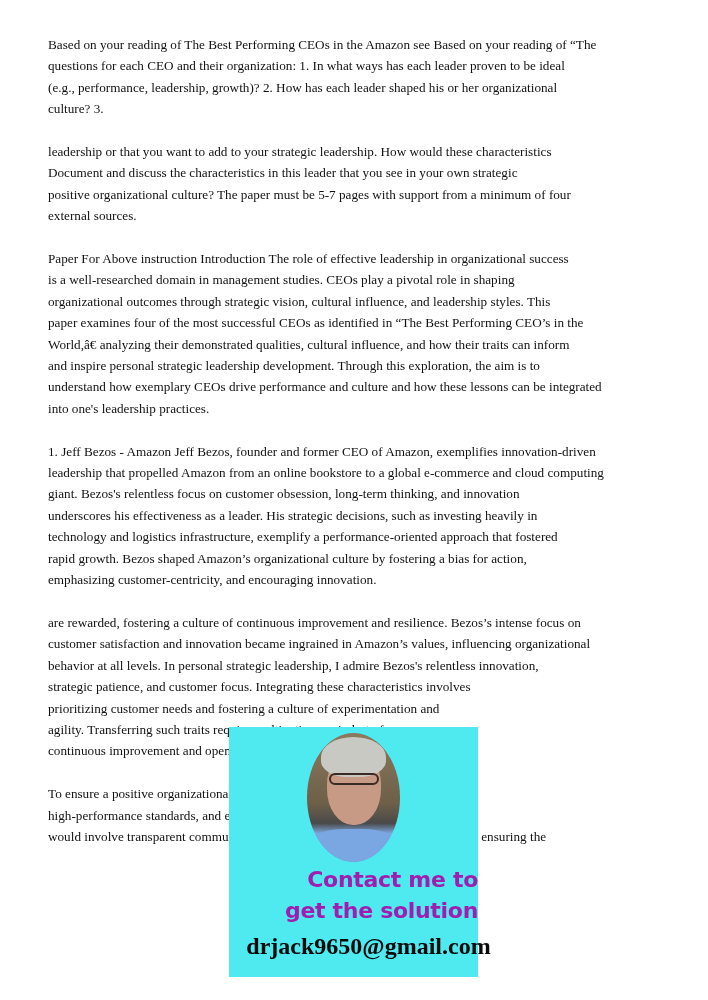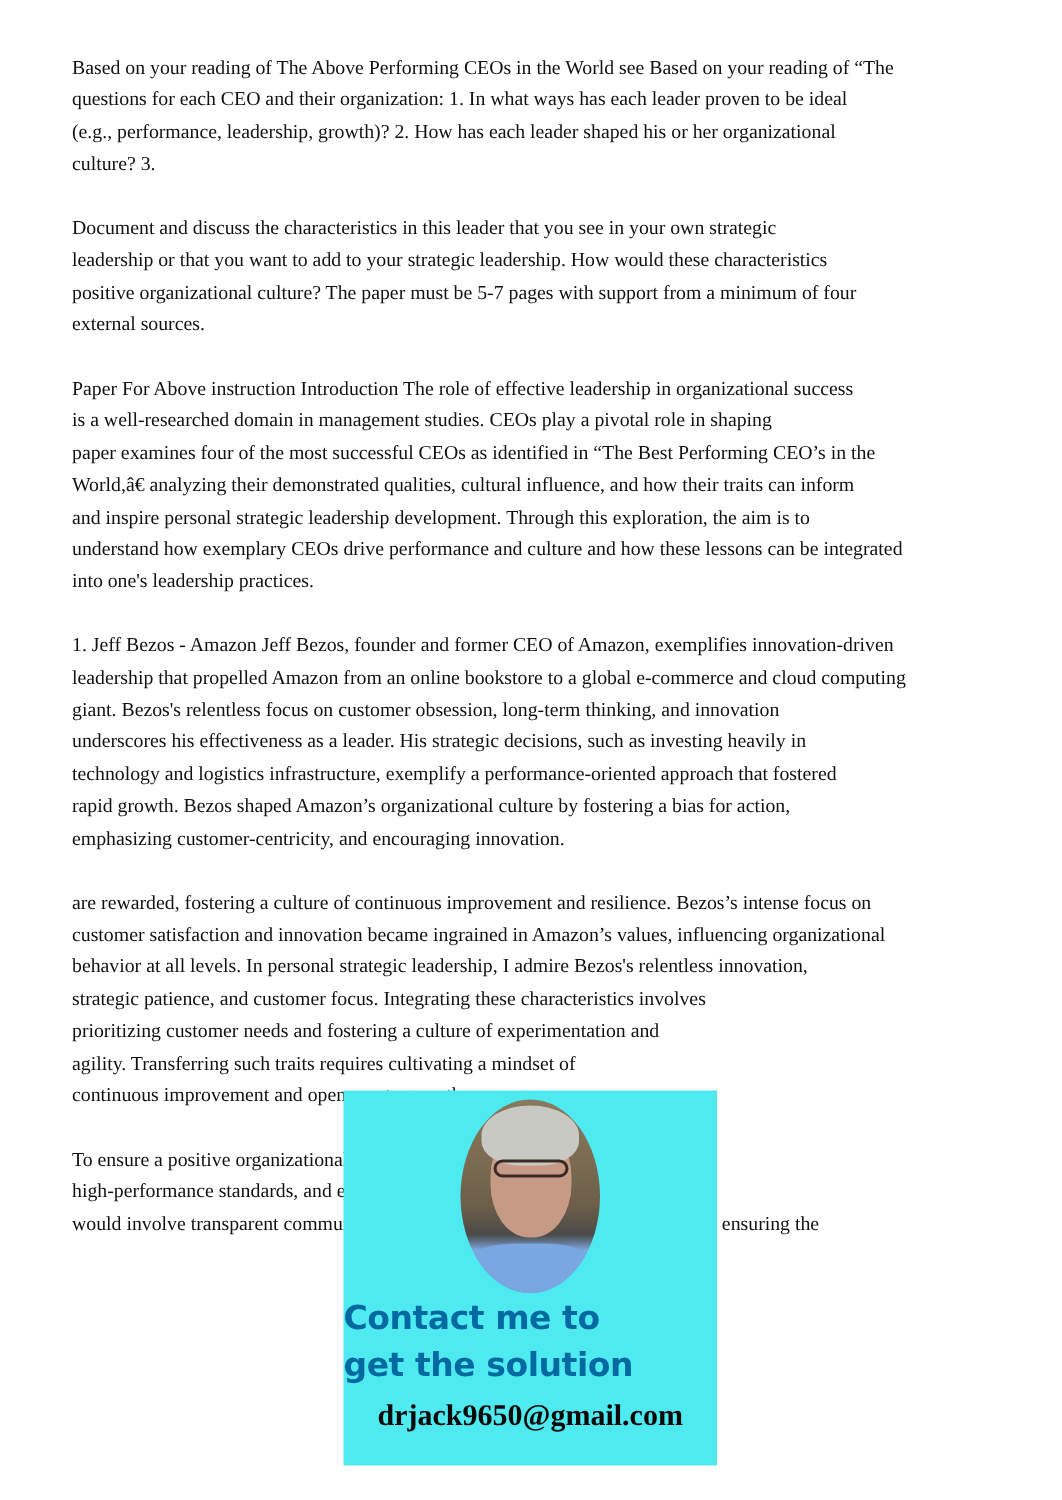--- a/index.html
+++ b/index.html
@@ -18,51 +18,52 @@
   .portrait {
     position: absolute; left: 78px; top: 6px; width: 93px; height: 129px;
     border-radius: 50%; overflow: hidden;
     background: linear-gradient(180deg, #8a7a5e 0%, #6d5f48 55%, #4a4a4a 70%, #7ea8e0 78%, #6d9ad8 100%);
   }
   .portrait .hair { position:absolute; left:14px; top:4px; width:65px; height:40px; border-radius:50% 50% 40% 40%; background:#c9c9c4; }
   .portrait .face { position:absolute; left:20px; top:18px; width:54px; height:74px; border-radius:45% 45% 48% 48%; background:#c79a86; }
   .portrait .glasses { position:absolute; left:22px; top:40px; width:50px; height:12px; border:2px solid #3a2a24; border-radius:6px; box-sizing:border-box; }
   .portrait .shirt { position:absolute; left:0; top:96px; width:93px; height:40px; background:#7aa6e2; border-radius:40% 40% 0 0; }
   .cta {
-    position: absolute; left: 0; width: 249px; text-align: left;
+    position: absolute; left: 0; width: 249px; text-align: right;
     font-family: "DejaVu Sans", "Liberation Sans", sans-serif; font-weight: bold;
-    color: #0369a1; font-size: 22px; letter-spacing: -0.3px;
+    color: #a21caf; font-size: 22px; letter-spacing: -0.3px;
   }
   .cta1 { top: 140px; }
   .cta2 { top: 171px; }
   .email {
     position: absolute; left: 0; top: 206px; width: 249px; text-align: center;
     font-family: "Liberation Serif", "DejaVu Serif", serif; font-weight: bold;
-    font-size: 20px; color: #0a0a0a;
+    font-size: 24px; color: #0a0a0a; padding-left: 15px;
   }
 </style>
 </head>
 <body>
 
 <div class="page">
   <p class="para">
-    <span class="line">Based on your reading of The Above Performing CEOs in the World see Based on your reading of “The</span>
+    <span class="line">Based on your reading of The Best Performing CEOs in the Amazon see Based on your reading of “The</span>
     <span class="line">questions for each CEO and their organization: 1. In what ways has each leader proven to be ideal</span>
     <span class="line">(e.g., performance, leadership, growth)? 2. How has each leader shaped his or her organizational</span>
     <span class="line">culture? 3.</span>
   </p>
   <p class="para">
+    <span class="line">leadership or that you want to add to your strategic leadership. How would these characteristics</span>
     <span class="line">Document and discuss the characteristics in this leader that you see in your own strategic</span>
-    <span class="line">leadership or that you want to add to your strategic leadership. How would these characteristics</span>
     <span class="line">positive organizational culture? The paper must be 5-7 pages with support from a minimum of four</span>
     <span class="line">external sources.</span>
   </p>
   <p class="para">
     <span class="line">Paper For Above instruction Introduction The role of effective leadership in organizational success</span>
     <span class="line">is a well-researched domain in management studies. CEOs play a pivotal role in shaping</span>
+    <span class="line">organizational outcomes through strategic vision, cultural influence, and leadership styles. This</span>
     <span class="line">paper examines four of the most successful CEOs as identified in “The Best Performing CEO’s in the</span>
     <span class="line">World,â€ analyzing their demonstrated qualities, cultural influence, and how their traits can inform</span>
     <span class="line">and inspire personal strategic leadership development. Through this exploration, the aim is to</span>
     <span class="line">understand how exemplary CEOs drive performance and culture and how these lessons can be integrated</span>
     <span class="line">into one's leadership practices.</span>
   </p>
   <p class="para">
     <span class="line">1. Jeff Bezos - Amazon Jeff Bezos, founder and former CEO of Amazon, exemplifies innovation-driven</span>
     <span class="line">leadership that propelled Amazon from an online bookstore to a global e-commerce and cloud computing</span>
     <span class="line">giant. Bezos's relentless focus on customer obsession, long-term thinking, and innovation</span>

